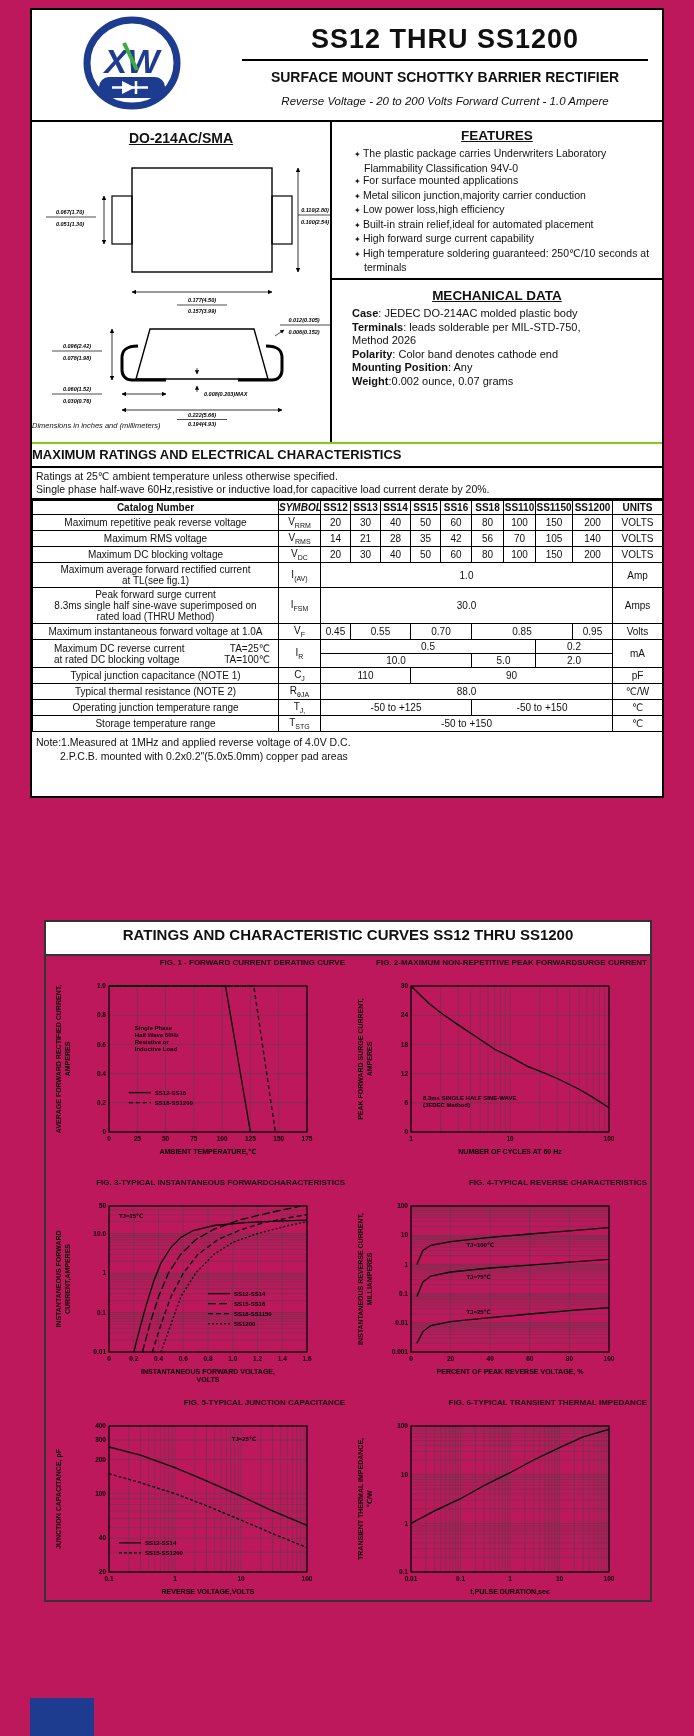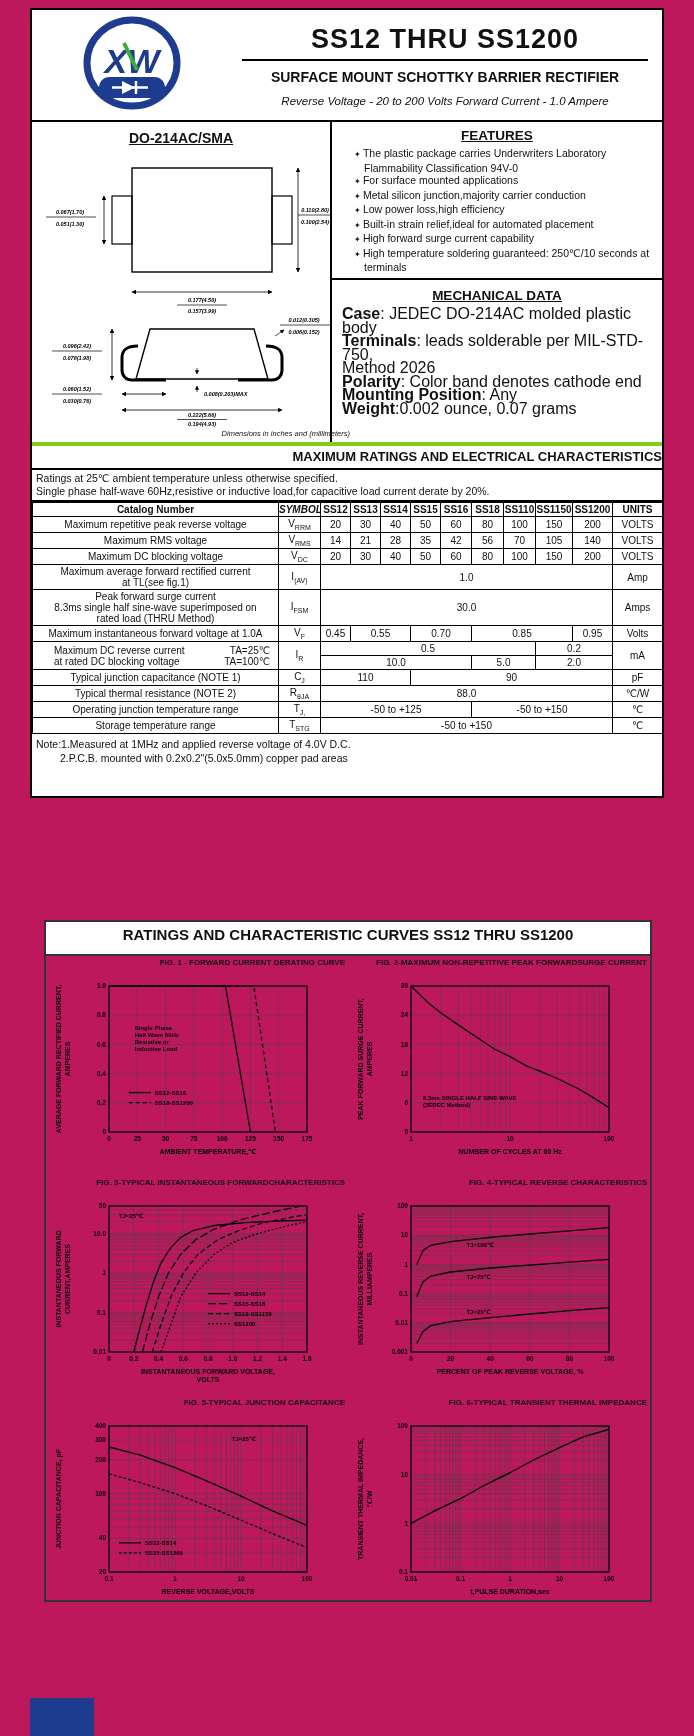--- a/index.html
+++ b/index.html
@@ -9,34 +9,34 @@
   
   .page1{position:absolute;left:30px;top:8px;width:634px;height:790px;border:2px solid #000;box-sizing:border-box;background:#fff;}
   .hdr{height:110px;border-bottom:2px solid #000;display:flex;align-items:center;}
   .logo{width:200px;display:flex;justify-content:center;}
   .hdr-text{flex:1;padding-right:4px;}
   .title{font-size:27px;font-weight:bold;text-align:center;letter-spacing:1px;}
   .title-rule{height:2px;background:#000;margin:4px 10px 8px 10px;}
   .subtitle{font-size:14px;font-weight:bold;text-align:center;}
   .tagline{font-size:11.5px;font-style:italic;text-align:center;margin-top:10px;}
 
-  .cols{display:flex;height:320px;border-bottom:4px solid #84cc16;}
+  .cols{display:flex;height:320px;border-bottom:2px solid #84cc16;}
   .leftcol{width:300px;border-right:2px solid #000;box-sizing:border-box;position:relative;}
   .pkg-name{font-size:14px;font-weight:bold;text-align:center;margin-top:8px;text-decoration:underline;}
-  .pkg-caption{position:absolute;bottom:4px;width:100%;text-align:right;font-size:7.5px;font-style:italic;padding-left:20px;}
+  .pkg-caption{position:absolute;bottom:12px;width:100%;text-align:left;font-size:7.5px;font-style:italic;}
   .rightcol{flex:1;display:flex;flex-direction:column;}
   .features{height:158px;border-bottom:2px solid #000;box-sizing:border-box;padding:4px 8px 0 8px;}
   .sec-title{font-size:13.5px;font-weight:bold;text-align:center;text-decoration:underline;margin:2px 0 4px 0;}
   .feat-list{list-style:none;margin:0;padding:0 0 0 14px;font-size:10.5px;line-height:12.5px;}
   .feat-list li{text-indent:-10px;padding-left:10px;}
   .feat-list li::before{content:"\2726\00a0";font-size:8px;}
   .mech{flex:1;padding:6px 8px 0 8px;}
-  .mech-lines{font-size:16px;line-height:13.5px;margin-left:2px;}
-
-  .banner1{height:22px;line-height:22px;border-bottom:2px solid #000;text-align:right;font-size:13px;font-weight:bold;}
+  .mech-lines{font-size:11px;line-height:13.5px;margin-left:12px;}
+
+  .banner1{height:22px;line-height:22px;border-bottom:2px solid #000;text-align:left;font-size:13px;font-weight:bold;}
   .conds{font-size:10.5px;line-height:13px;padding:2px 4px;border-bottom:2px solid #000;}
 
   table.ratings{border-collapse:collapse;width:100%;table-layout:fixed;}
   table.ratings th,table.ratings td{border:1px solid #000;font-size:10px;text-align:center;padding:1px 0;overflow:hidden;}
   table.ratings th{font-weight:bold;}
   th.symh{font-style:italic;font-size:8px;font-weight:normal;}
   td.lbl{text-align:left;padding-left:4px;font-size:10px;}
   td.sym sub,{font-size:7px;}
   sub{font-size:7px;}
   td.unit{font-size:10px;}

